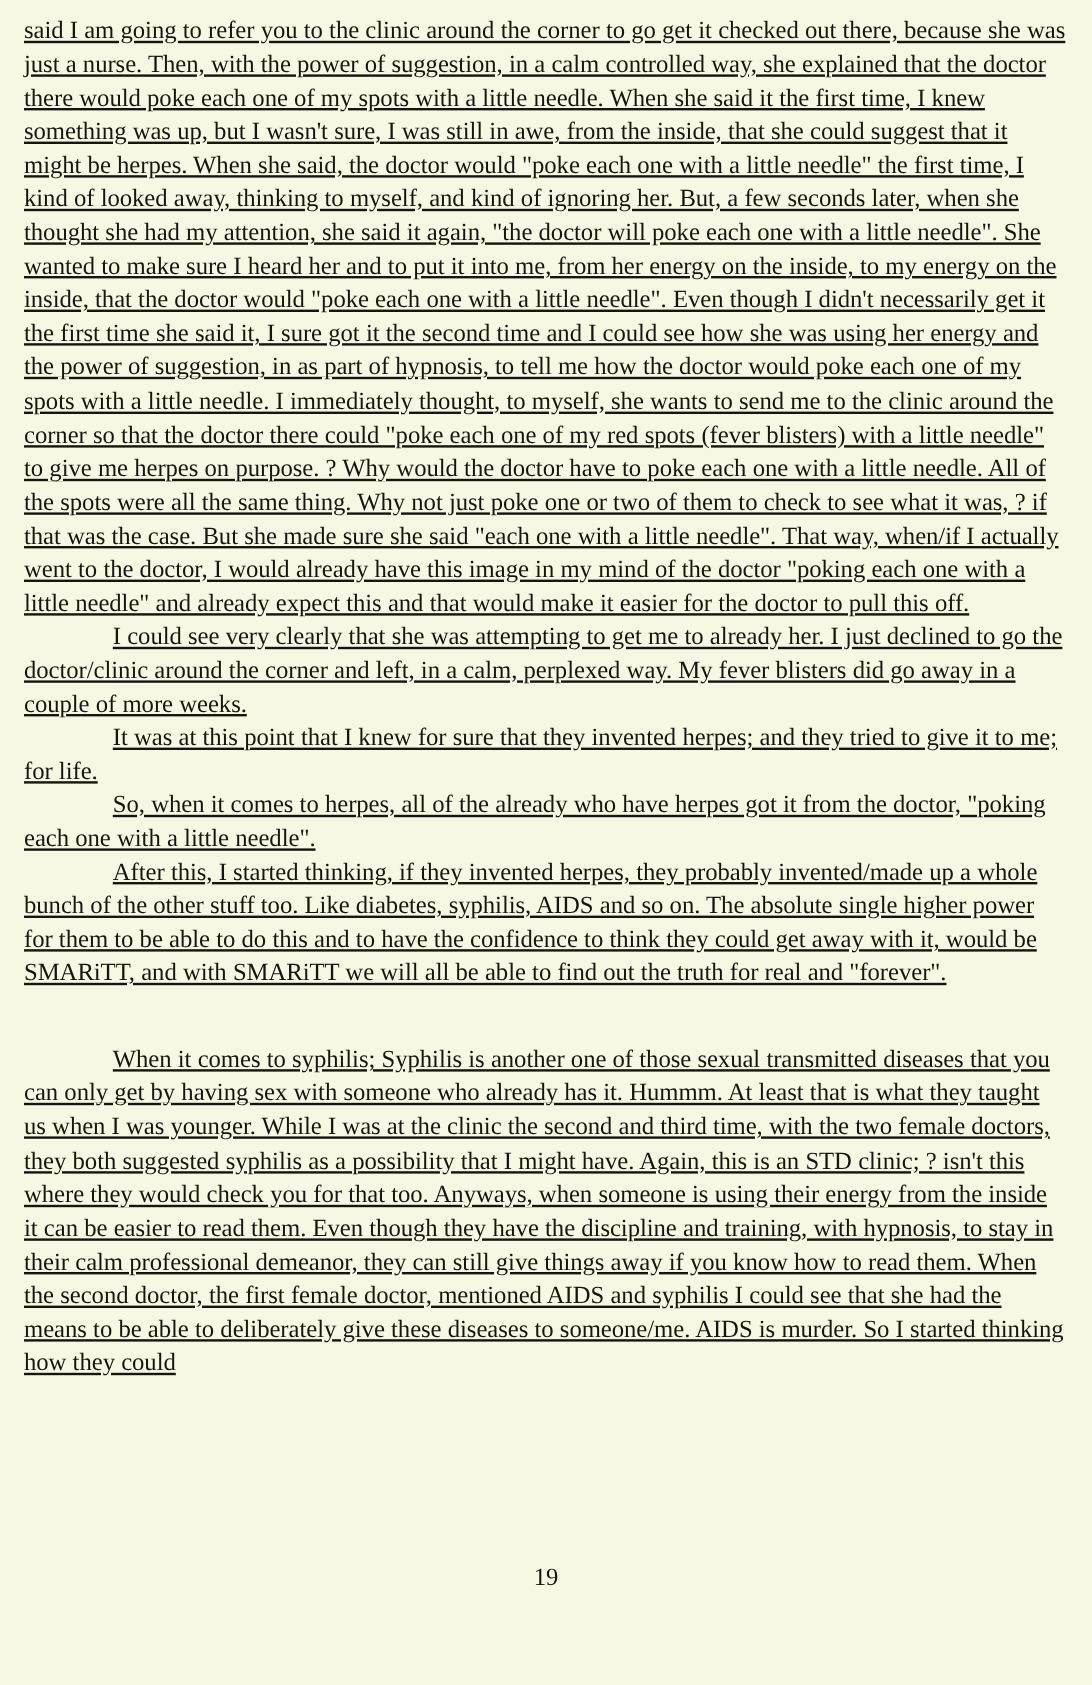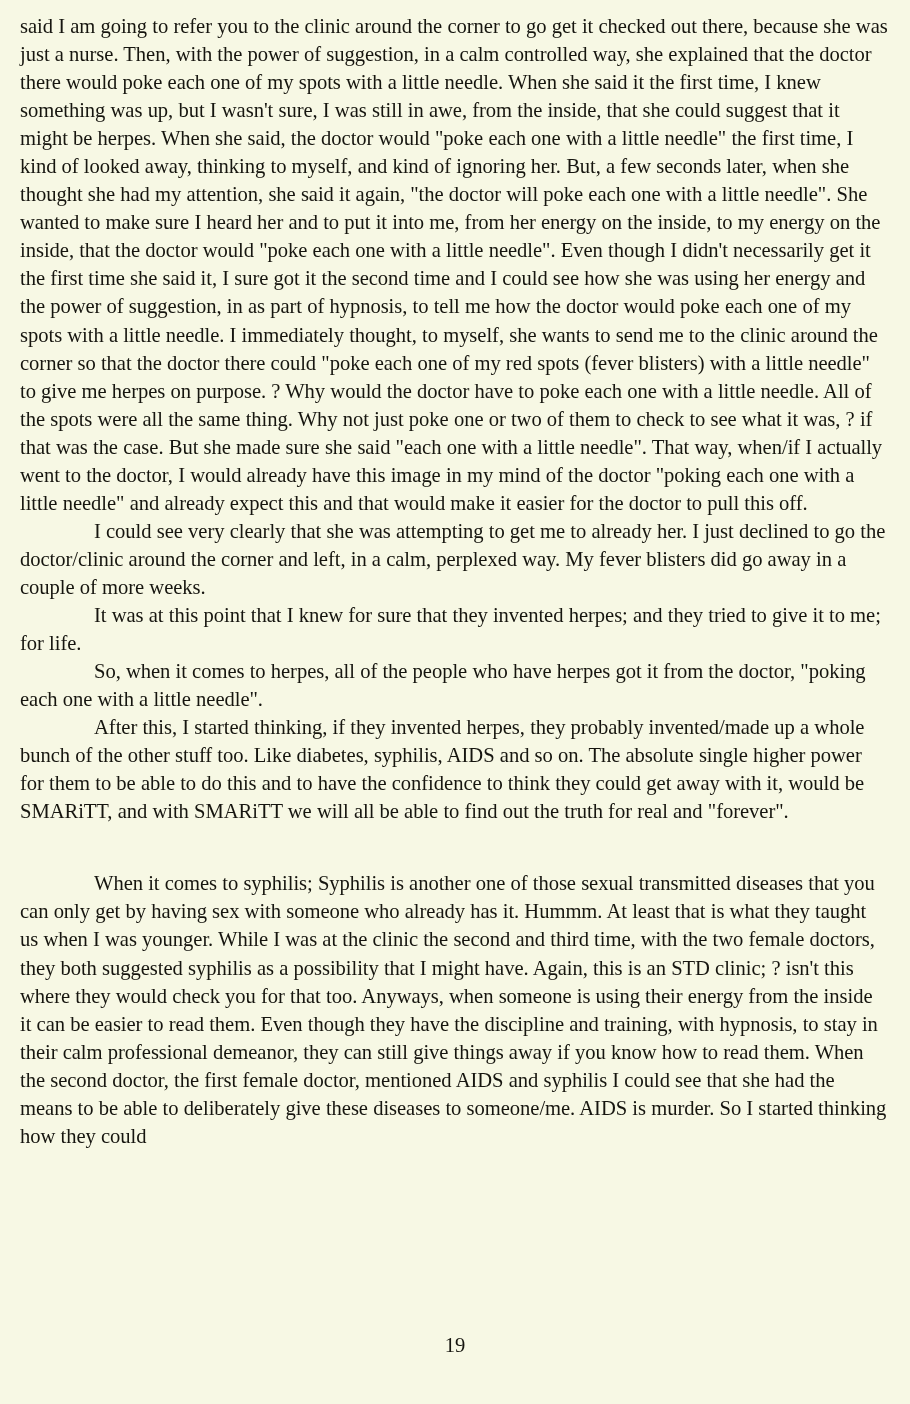--- a/index.html
+++ b/index.html
@@ -26,46 +26,47 @@
   .body-text {
     font-size: 20.6px;
     line-height: 28.05px;
     text-align: left;
     letter-spacing: -0.05px;
     word-spacing: 0.1px;
   }
   .para {
     margin: 0;
     text-indent: 0;
+    text-decoration: underline;
   }
   .para.indent {
     text-indent: 74px;
   }
   .para.gap-before {
     margin-top: 44px;
   }
   .page-number {
     position: absolute;
     left: 0;
     right: 0;
-    top: 1333px;
+    top: 1303px;
     text-align: center;
     font-size: 20.6px;
     line-height: 24px;
   }
 </style>
 </head>
 <body>
 
 <div class="page">
 
   <div class="body-text">
     <p class="para">said I am going to refer you to the clinic around the corner to go get it checked out there, because she was just a nurse. Then, with the power of suggestion, in a calm controlled way, she explained that the doctor there would poke each one of my spots with a little needle. When she said it the first time, I knew something was up, but I wasn't sure, I was still in awe, from the inside, that she could suggest that it might be herpes. When she said, the doctor would "poke each one with a little needle" the first time, I kind of looked away, thinking to myself, and kind of ignoring her. But, a few seconds later, when she thought she had my attention, she said it again, "the doctor will poke each one with a little needle". She wanted to make sure I heard her and to put it into me, from her energy on the inside, to my energy on the inside, that the doctor would "poke each one with a little needle". Even though I didn't necessarily get it the first time she said it, I sure got it the second time and I could see how she was using her energy and the power of suggestion, in as part of hypnosis, to tell me how the doctor would poke each one of my spots with a little needle. I immediately thought, to myself, she wants to send me to the clinic around the corner so that the doctor there could "poke each one of my red spots (fever blisters) with a little needle" to give me herpes on purpose. ? Why would the doctor have to poke each one with a little needle. All of the spots were all the same thing. Why not just poke one or two of them to check to see what it was, ? if that was the case. But she made sure she said "each one with a little needle". That way, when/if I actually went to the doctor, I would already have this image in my mind of the doctor "poking each one with a little needle" and already expect this and that would make it easier for the doctor to pull this off.</p>
     <p class="para indent">I could see very clearly that she was attempting to get me to already her. I just declined to go the doctor/clinic around the corner and left, in a calm, perplexed way. My fever blisters did go away in a couple of more weeks.</p>
     <p class="para indent">It was at this point that I knew for sure that they invented herpes; and they tried to give it to me; for life.</p>
-    <p class="para indent">So, when it comes to herpes, all of the people who have herpes got it from the doctor, "poking each one with a little needle".</p>
+    <p class="para indent">So, when it comes to herpes, all of the already who have herpes got it from the doctor, "poking each one with a little needle".</p>
     <p class="para indent">After this, I started thinking, if they invented herpes, they probably invented/made up a whole bunch of the other stuff too. Like diabetes, syphilis, AIDS and so on. The absolute single higher power for them to be able to do this and to have the confidence to think they could get away with it, would be SMARiTT, and with SMARiTT we will all be able to find out the truth for real and "forever".</p>
     <p class="para indent gap-before">When it comes to syphilis; Syphilis is another one of those sexual transmitted diseases that you can only get by having sex with someone who already has it. Hummm. At least that is what they taught us when I was younger. While I was at the clinic the second and third time, with the two female doctors, they both suggested syphilis as a possibility that I might have. Again, this is an STD clinic; ? isn't this where they would check you for that too. Anyways, when someone is using their energy from the inside it can be easier to read them. Even though they have the discipline and training, with hypnosis, to stay in their calm professional demeanor, they can still give things away if you know how to read them. When the second doctor, the first female doctor, mentioned AIDS and syphilis I could see that she had the means to be able to deliberately give these diseases to someone/me. AIDS is murder. So I started thinking how they could</p>
   </div>
 
   <div class="page-number">19</div>
 
 </div>
 
 </body></html>

